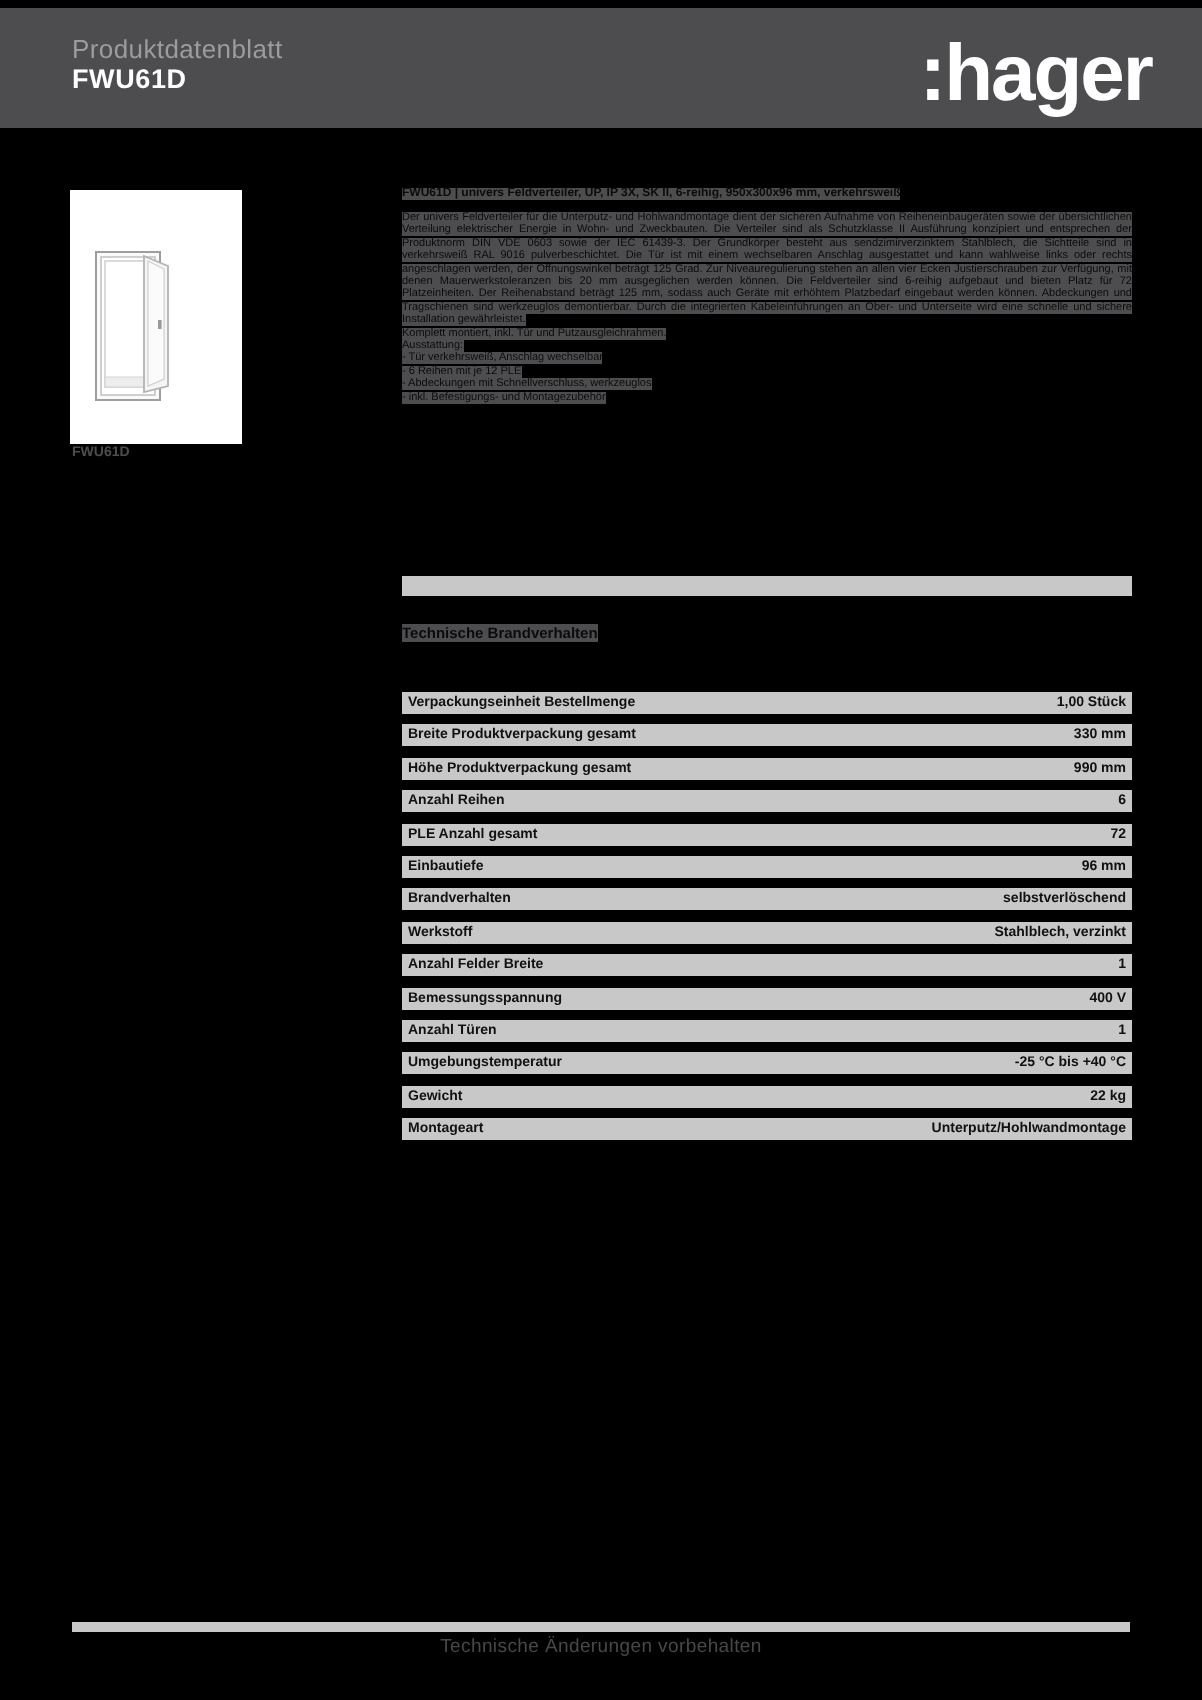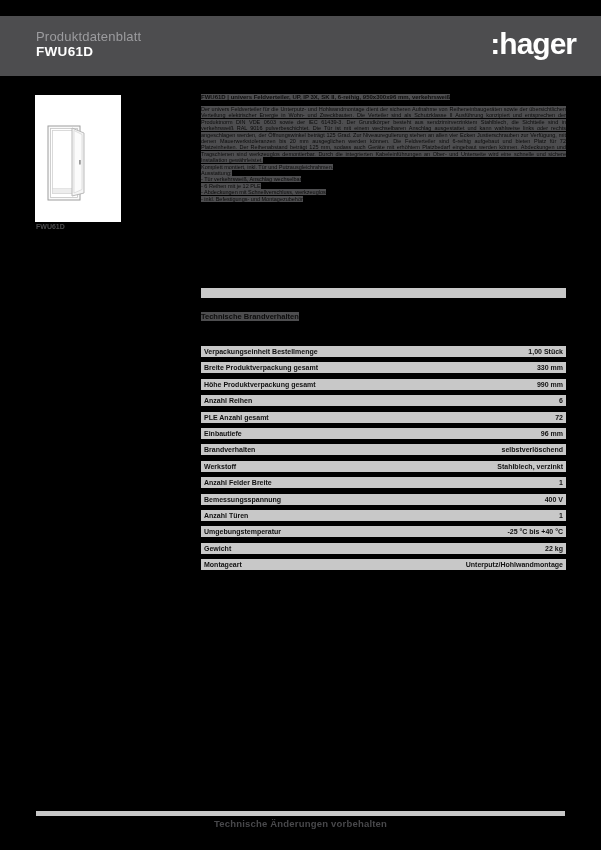--- a/index.html
+++ b/index.html
@@ -6,34 +6,34 @@
   html,body { width:601px; height:850px; }
   body {
     position:relative;
     background:#000;
     font-family:"Liberation Sans", sans-serif;
     overflow:hidden;
   }
 
   
   .header {
-    position:absolute; top:16px; left:0; width:601px; height:60px;
+    position:absolute; top:4px; left:0; width:601px; height:60px;
     background:#4d4d4f;
   }
   .doc-type {
     position:absolute; top:13px; left:36px;
     font-size:13px; color:#9c9c9f; font-weight:400; letter-spacing:0.2px;
   }
   .product-id {
     position:absolute; top:28px; left:36px;
     font-size:13.5px; color:#ffffff; font-weight:700; letter-spacing:0.3px;
   }
   .logo {
     position:absolute; top:11px; right:25px;
-    font-size:30px; color:#ffffff; font-weight:700; letter-spacing:-1px;
+    font-size:40px; color:#ffffff; font-weight:700; letter-spacing:-1px;
   }
 
   
   .image-box {
     position:absolute; top:95px; left:35px; width:86px; height:127px;
     background:#ffffff;
   }
   .image-caption {
     position:absolute; top:223px; left:36px;
     font-size:7px; font-weight:700; color:#4d4d4f;
@@ -79,21 +79,21 @@
   .tech-row .val { white-space:nowrap; text-align:right; }
 
   
   .footer-bar {
     position:absolute; top:811px; left:36px; width:529px; height:5px;
     background:#c8c8c8;
   }
   .footer-text {
     position:absolute; top:818px; left:0; width:601px;
     text-align:center;
-    font-size:9.5px; font-weight:700; color:#48484b; letter-spacing:0.2px;
+    font-size:9.5px; font-weight:400; color:#48484b; letter-spacing:0.2px;
   }
 </style>
 </head>
 <body>
 
 <div class="header">
   <div class="doc-type">Produktdatenblatt</div>
   <div class="product-id">FWU61D</div>
   <div class="logo">:hager</div>
 </div>

